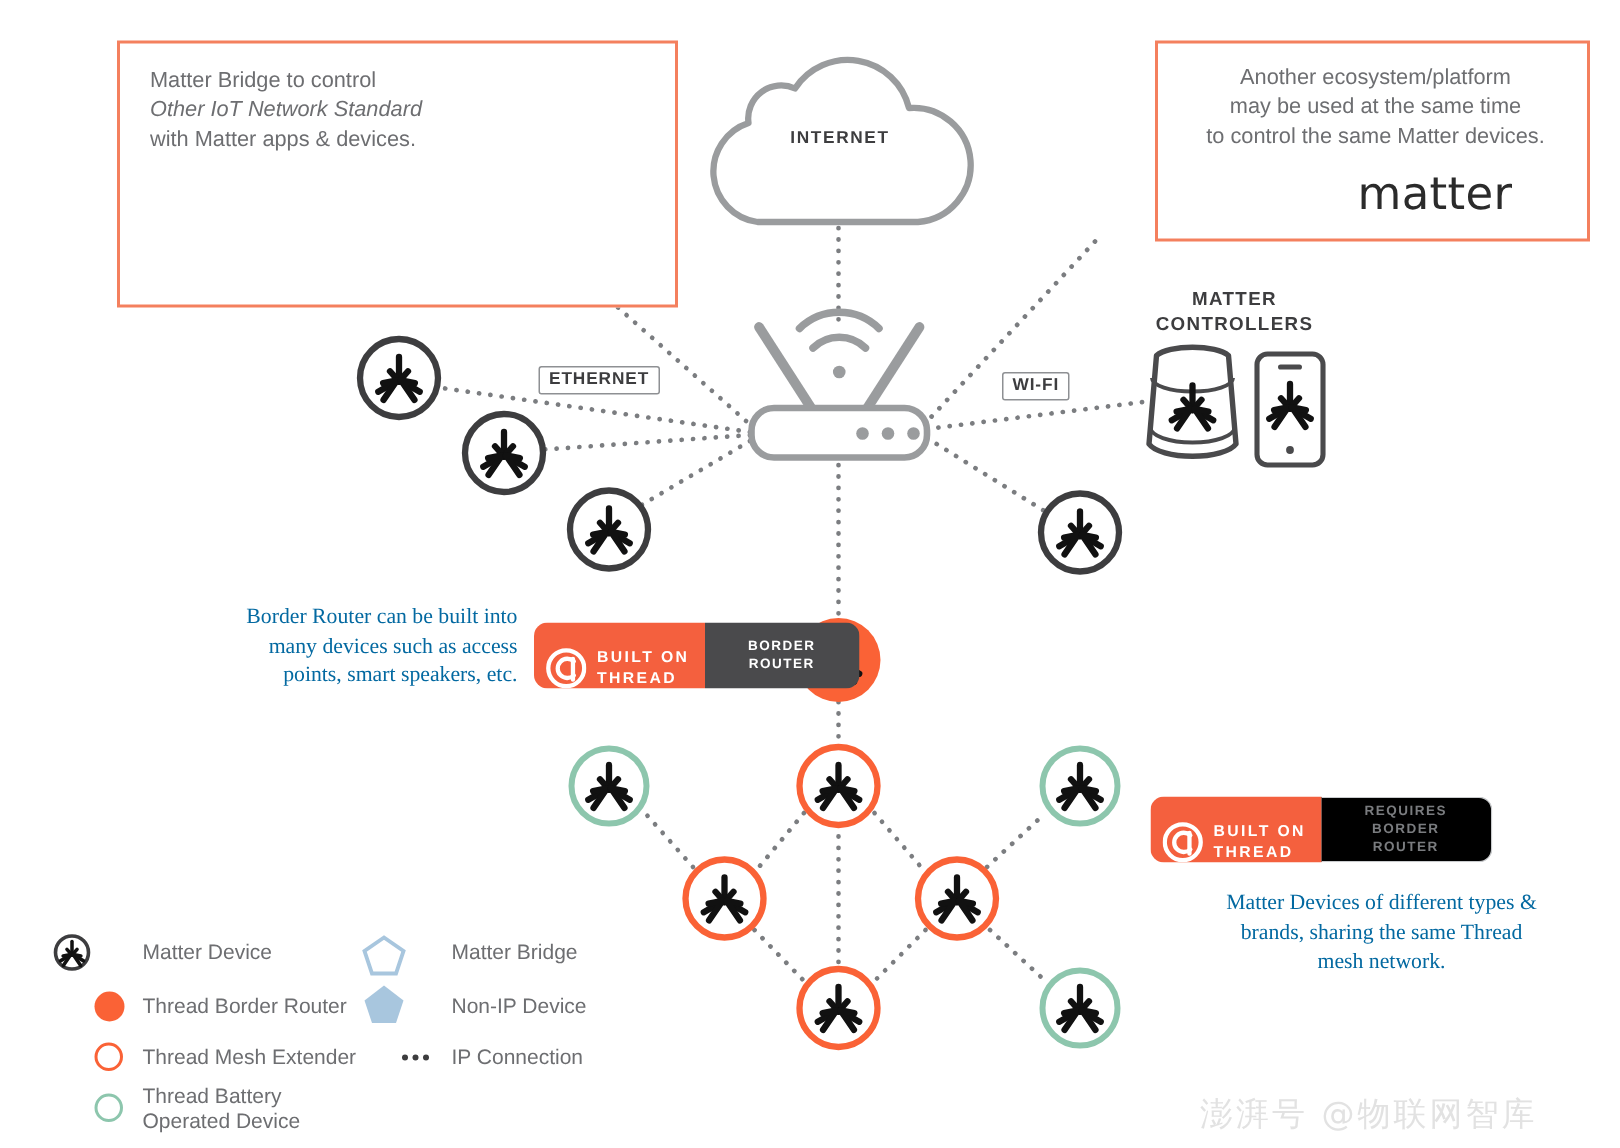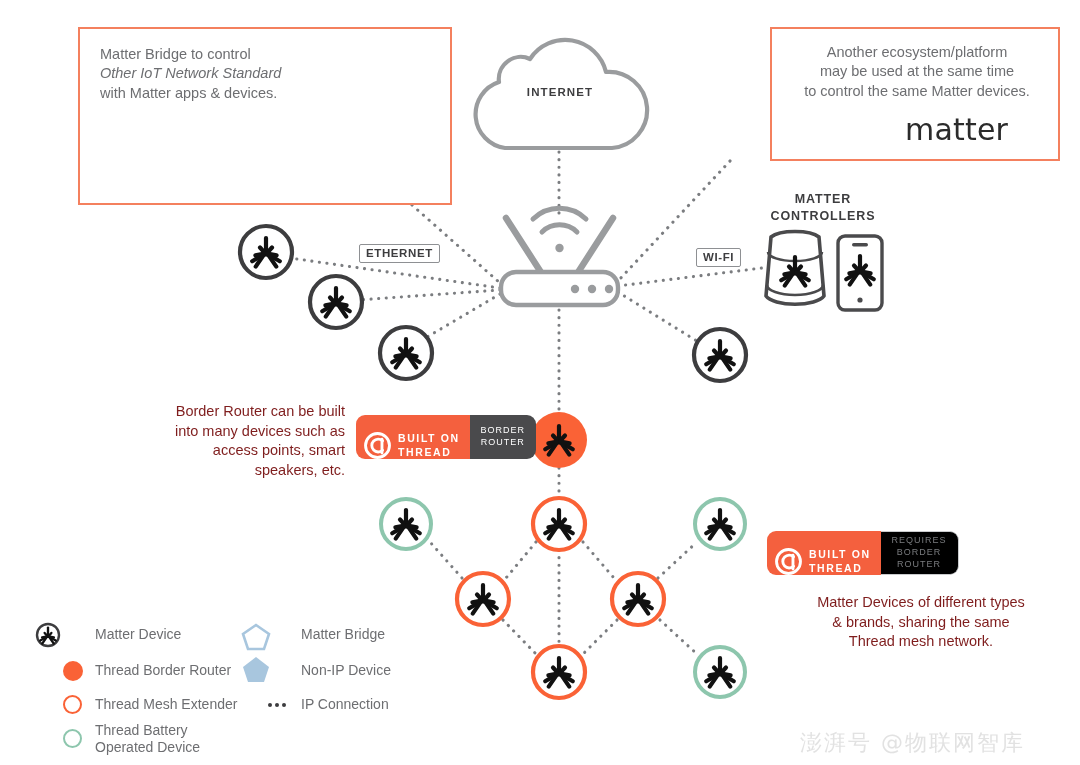--- a/index.html
+++ b/index.html
@@ -26,31 +26,31 @@
   #callout-right{left:730px;top:27px;width:290px;height:134px;}
   #callout-right .callout-text{position:absolute;left:8px;top:14px;width:274px;text-align:center;}
 
   
   .protolabel{
     position:absolute;border:1.5px solid #8e9093;background:#fff;
     font-size:11.5px;font-weight:bold;letter-spacing:.6px;color:#3d3d3f;
     padding:2px 6px 3px 6px;border-radius:2px;white-space:nowrap;
   }
   #label-ethernet{left:359px;top:244px;}
-  #label-wifi{left:696px;top:248px;}
+  #label-wifi{left:668px;top:248px;}
 
   
   .heading{
     position:absolute;font-size:12.5px;font-weight:bold;letter-spacing:.9px;
     color:#3d3d3f;text-align:center;line-height:1.38;
   }
   #matter-controllers-heading{left:740px;top:191px;width:166px;}
 
   
-  .para{position:absolute;font-size:14.5px;line-height:1.36;color:#7f1d1d;}
+  .para{position:absolute;font-size:14.5px;line-height:1.36;color:#0369a1;font-family:Liberation Serif, serif;}
   #para-border-router{left:160px;top:402px;width:185px;text-align:right;}
   #para-mesh{left:816px;top:593px;width:210px;text-align:center;}
 
   
   #internet-text{
     position:absolute;left:490px;top:86px;width:140px;text-align:center;
     font-size:11.5px;font-weight:bold;letter-spacing:1.1px;color:#3d3d3f;
   }
 
   
@@ -65,22 +65,22 @@
   #badge-requires{left:767px;top:531px;height:44px;}
 
   .badge-left{
     background:#f4603e;display:flex;align-items:flex-end;padding:0 10px 0 8px;gap:7px;
   }
   .badge-left-text{
     color:#fff;font-size:10.5px;font-weight:bold;letter-spacing:1.6px;line-height:1.28;
     white-space:nowrap;
   }
   .badge-right{
-    display:flex;align-items:center;justify-content:center;padding:0 11px;
-    font-size:9px;font-weight:normal;letter-spacing:1px;line-height:1.3;text-align:center;
+    display:flex;align-items:center;justify-content:center;padding:0 29px;
+    font-size:9px;font-weight:bold;letter-spacing:1px;line-height:1.3;text-align:center;
   }
   .badge-right.dark{background:#4a4a4c;color:#ffffff;}
   .badge-right.light{background:#000000;color:#7a7c7f;border:1.5px solid #c9cbcd;border-left:none;
      box-sizing:border-box;border-radius:0 9px 9px 0;}
 
   
   #legend{position:absolute;left:36px;top:622px;width:380px;}
   .legend-row{position:absolute;display:flex;align-items:center;gap:11px;}
   .legend-label{font-size:14px;color:#6d6e71;line-height:1.22;white-space:pre-line;}
   .swatch{width:22px;height:22px;flex:0 0 22px;position:relative;}

